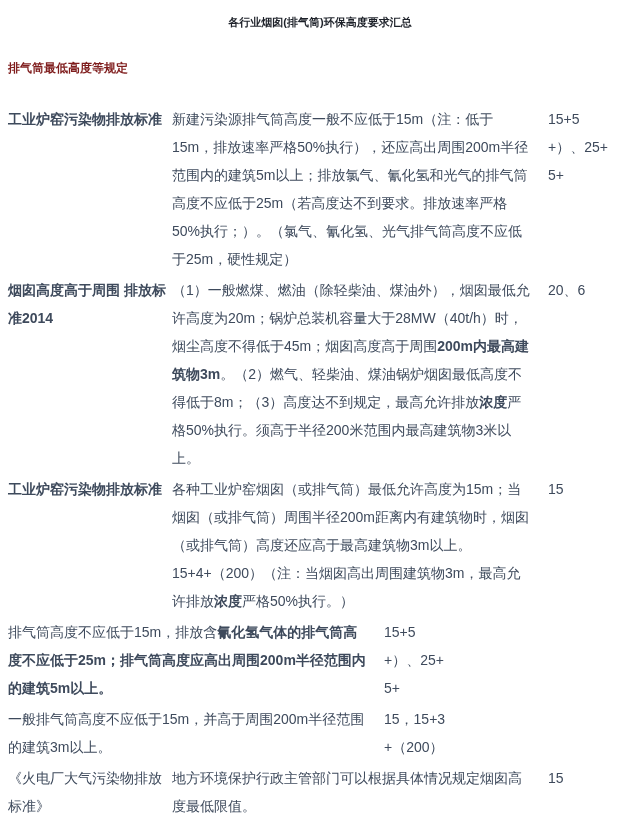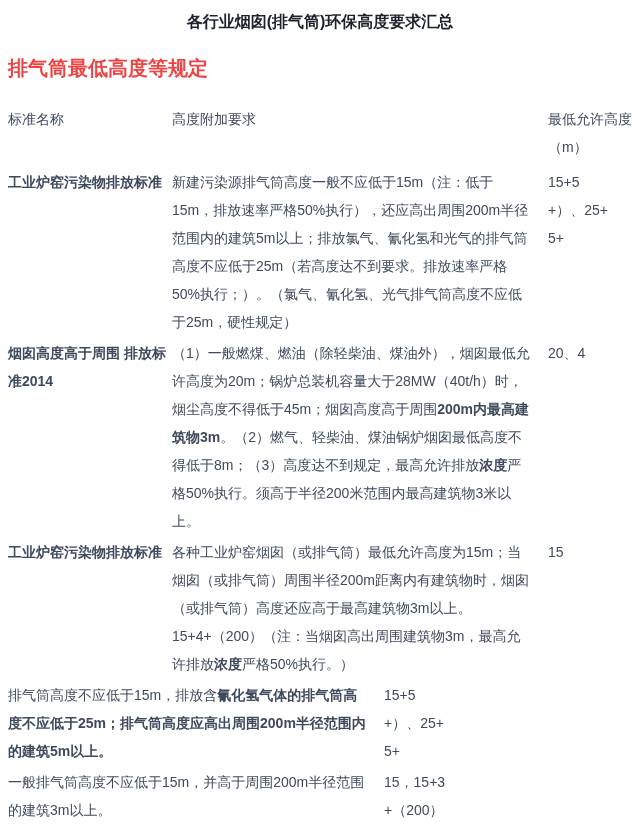--- a/index.html
+++ b/index.html
@@ -8,33 +8,33 @@
     height: 834px;
     overflow: hidden;
     font-family: "Liberation Sans", "DejaVu Sans", sans-serif;
     color: #3e4a5c;
     font-size: 14px;
   }
   .page { padding: 10px 8px 0 8px; box-sizing: border-box; }
 
   .doc-title {
     margin: 2px 0 0 0;
-    font-size: 16px;
+    font-size: 11px;
     line-height: 20px;
     font-weight: bold;
     text-align: center;
     color: #1d2129;
   }
   .section-title {
     margin: 26px 0 0 0;
-    font-size: 20px;
+    font-size: 12px;
     line-height: 20px;
     font-weight: bold;
     text-align: left;
-    color: #ef4444;
+    color: #7f1d1d;
   }
 
   .table { margin-top: 27px; }
   .row { display: flex; align-items: flex-start; }
   .c1 { flex: none; width: 164px; padding-right: 4px; box-sizing: border-box; }
   .c2 { flex: none; width: 376px; padding-right: 14px; box-sizing: border-box; }
   .c3 { flex: 1; min-width: 0; }
 
   .thead .c1, .thead .c2, .thead .c3 {
     line-height: 28px;
@@ -54,37 +54,32 @@
 <body>
 
 <div class="page">
 
   <h1 class="doc-title">各行业烟囱(排气筒)环保高度要求汇总</h1>
 
   <h2 class="section-title">排气筒最低高度等规定</h2>
 
   <div class="table">
 
-    <div class="row thead">
-      <div class="c1">标准名称</div>
-      <div class="c2">高度附加要求</div>
-      <div class="c3">最低允许高度（m）</div>
-    </div>
 
     <div class="rows" id="rows">
   <div class="row trow">
     <div class="c1 name bold">工业炉窑污染物排放标准</div>
     <div class="c2 req"><span>新建污染源排气筒高度一般不应低于15m（注：低于15m，排放速率严格50%执行），还应高出周围200m半径范围内的建筑5m以上；排放氯气、氰化氢和光气的排气筒高度不应低于25m（若高度达不到要求。排放速率严格50%执行；）。（氯气、氰化氢、光气排气筒高度不应低于25m，硬性规定）</span></div>
     <div class="c3 min">15+5<br>+）、25+<br>5+</div>
   </div>
 
   <div class="row trow">
     <div class="c1 name bold">烟囱高度高于周围 排放标准2014</div>
     <div class="c2 req"><span>（1）一般燃煤、燃油（除轻柴油、煤油外），烟囱最低允许高度为20m；锅炉总装机容量大于28MW（40t/h）时，烟尘高度不得低于45m；烟囱高度高于周围</span><b>200m内最高建筑物3m</b><span>。（2）燃气、轻柴油、煤油锅炉烟囱最低高度不得低于8m；（3）高度达不到规定，最高允许排放</span><b>浓度</b><span>严格50%执行。须高于半径200米范围内最高建筑物3米以上。</span></div>
-    <div class="c3 min">20、4</div>
+    <div class="c3 min">20、6</div>
   </div>
 
   <div class="row trow">
     <div class="c1 name bold">工业炉窑污染物排放标准</div>
     <div class="c2 req"><span>各种工业炉窑烟囱（或排气筒）最低允许高度为15m；当烟囱（或排气筒）周围半径200m距离内有建筑物时，烟囱（或排气筒）高度还应高于最高建筑物3m以上。15+4+（200）（注：当烟囱高出周围建筑物3m，最高允许排放</span><b>浓度</b><span>严格50%执行。）</span></div>
     <div class="c3 min">15</div>
   </div>
 
   <div class="row trow">
     <div class="c2 req"><span>排气筒高度不应低于15m，排放含</span><b>氰化氢气体的排气筒高度不应低于25m；排气筒高度应高出周围200m半径范围内的建筑5m以上。</b></div>

